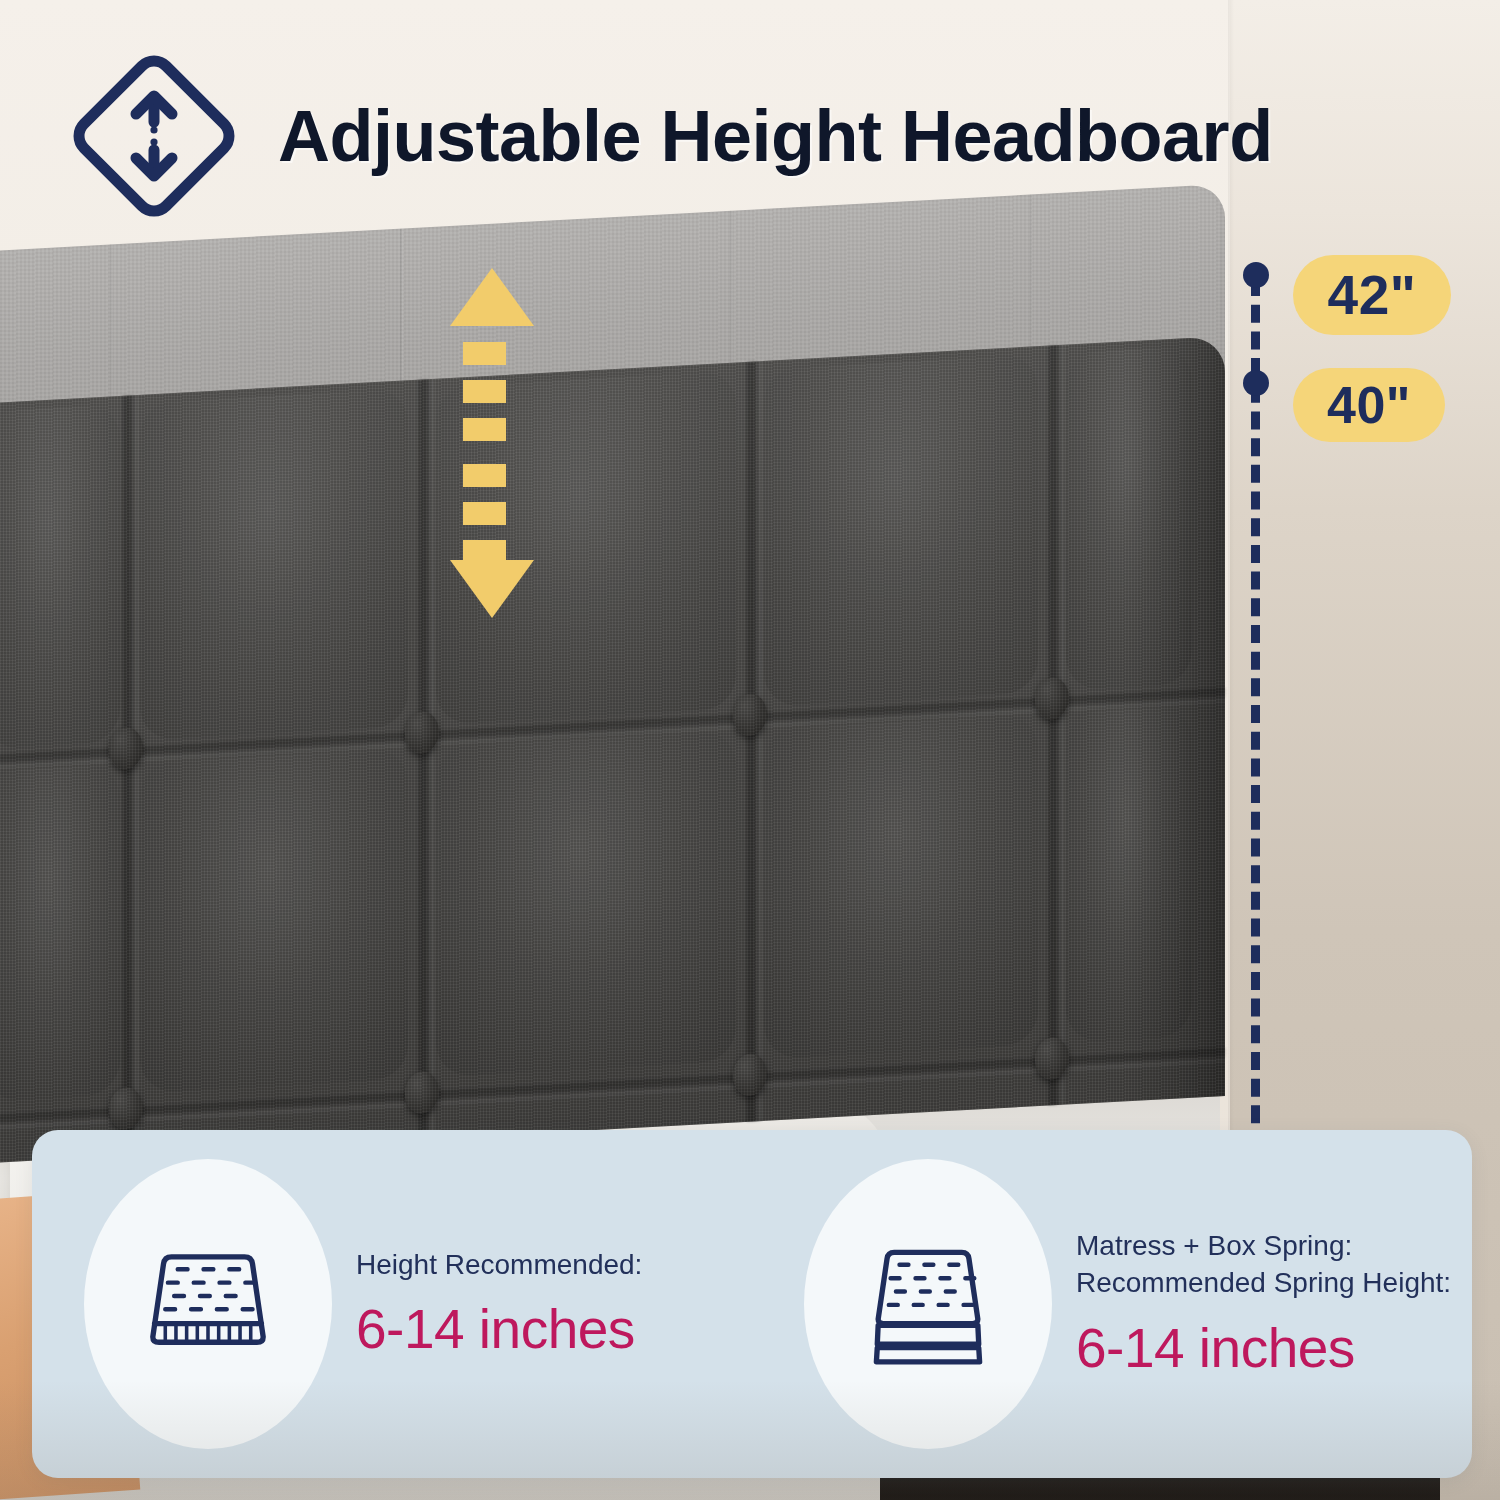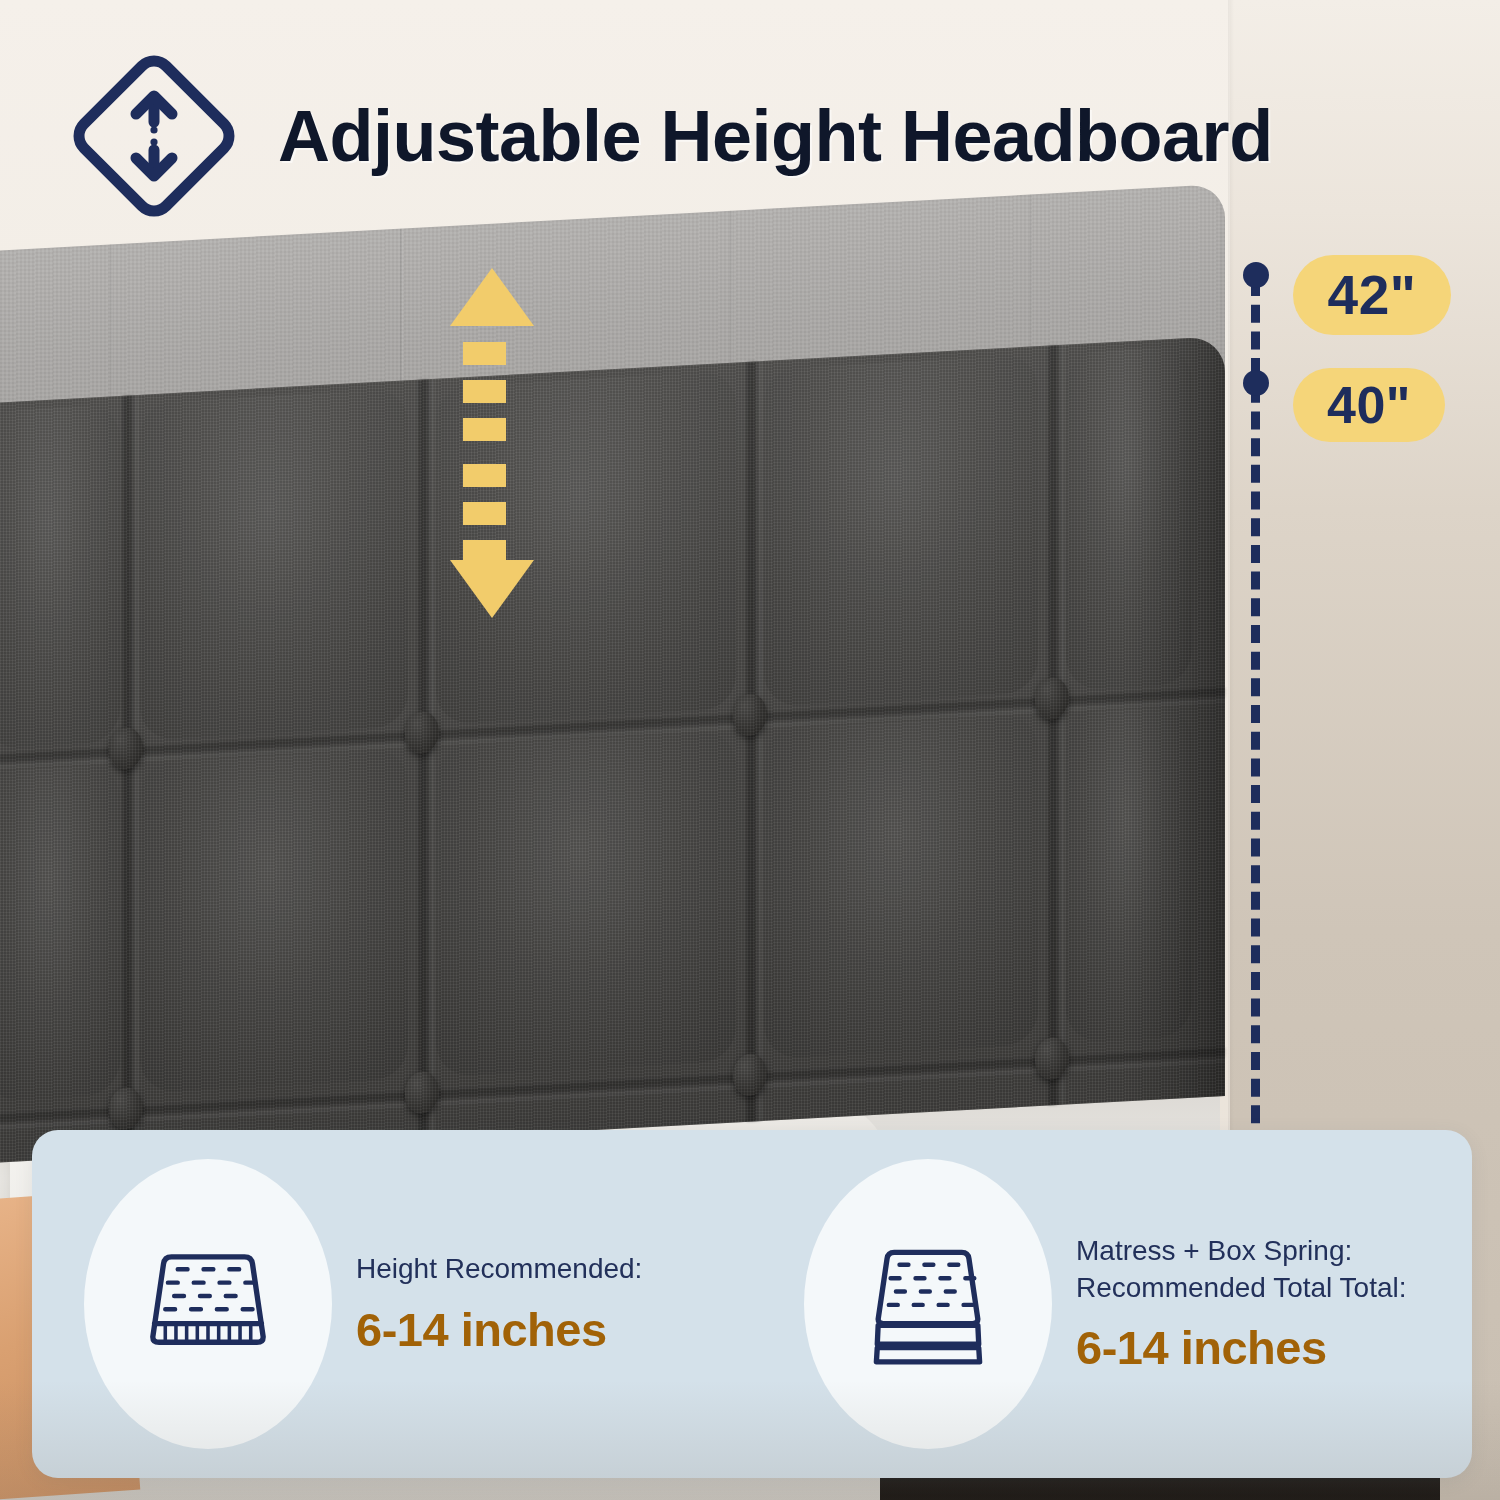--- a/index.html
+++ b/index.html
@@ -170,21 +170,21 @@
     width:248px;height:290px;margin-left:52px;flex:0 0 auto;
     border-radius:50%;background:#f4f8fa;
     display:flex;align-items:center;justify-content:center;
   }
   .info-text{margin-left:24px;}
   .info-label{
     font-size:28px;color:#22305a;line-height:1.32;margin-bottom:14px;
     white-space:nowrap;
   }
   .info-value{
-    font-size:47px;font-weight:bold;color:#a16207;white-space:nowrap;
+    font-size:55px;font-weight:normal;color:#be185d;white-space:nowrap;
     letter-spacing:-0.5px;
   }
 </style>
 </head>
 <body>
 
 <div class="stage">
 
   <div class="wall-left"></div>
   <div class="wall-right"></div>
@@ -313,21 +313,21 @@
             <path d="M68 31h10M96 31h10M124 31h10"></path>
             <path d="M58 46h10M86 46h10M114 46h10M142 46h10"></path>
             <path d="M64 61h10M92 61h10M120 61h10"></path>
             <path d="M56 76h10M84 76h10M112 76h10M140 76h10"></path>
           </g>
         </svg>
       </div>
       <div class="info-text">
         <div class="info-label">
           <span>Matress + Box Spring:</span><br>
-          <span>Recommended Total Total:</span>
+          <span>Recommended Spring Height:</span>
         </div>
         <div class="info-value">6-14 inches</div>
       </div>
     </div>
 
   </div>
 
   <div class="floor-shadow"></div>
 </div>
 

